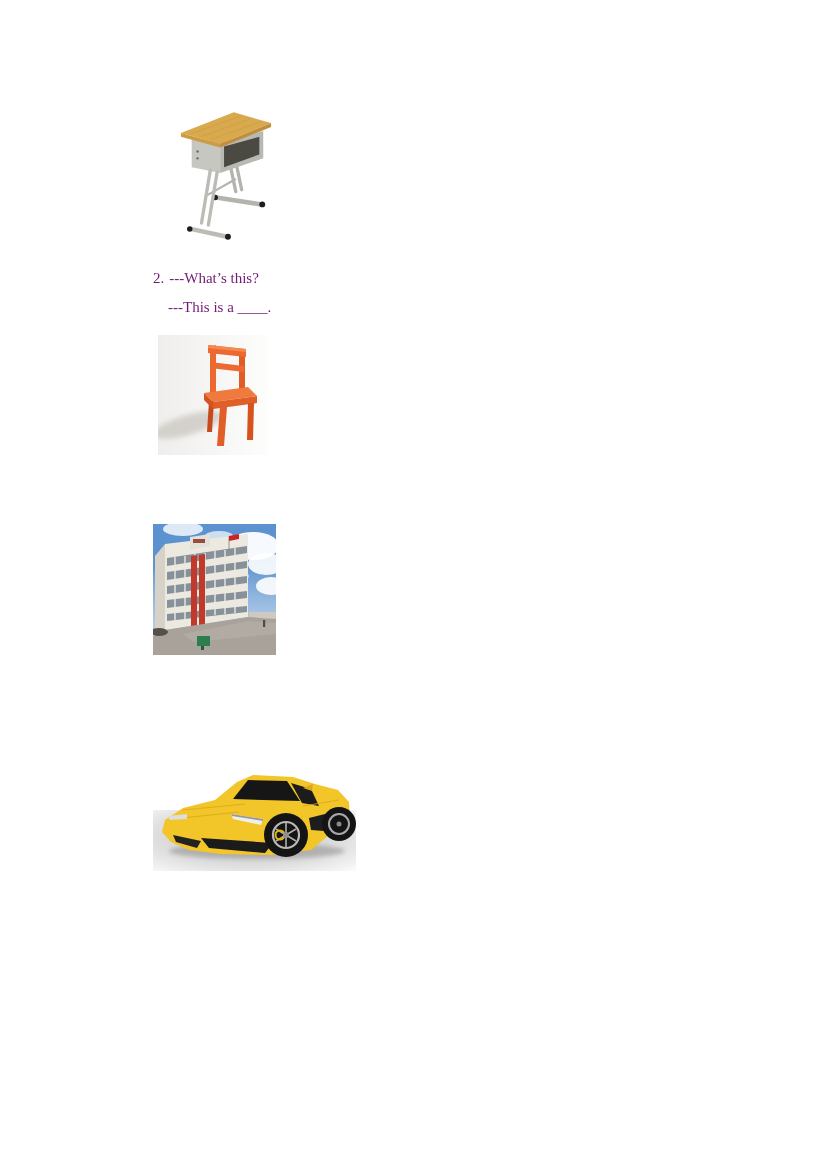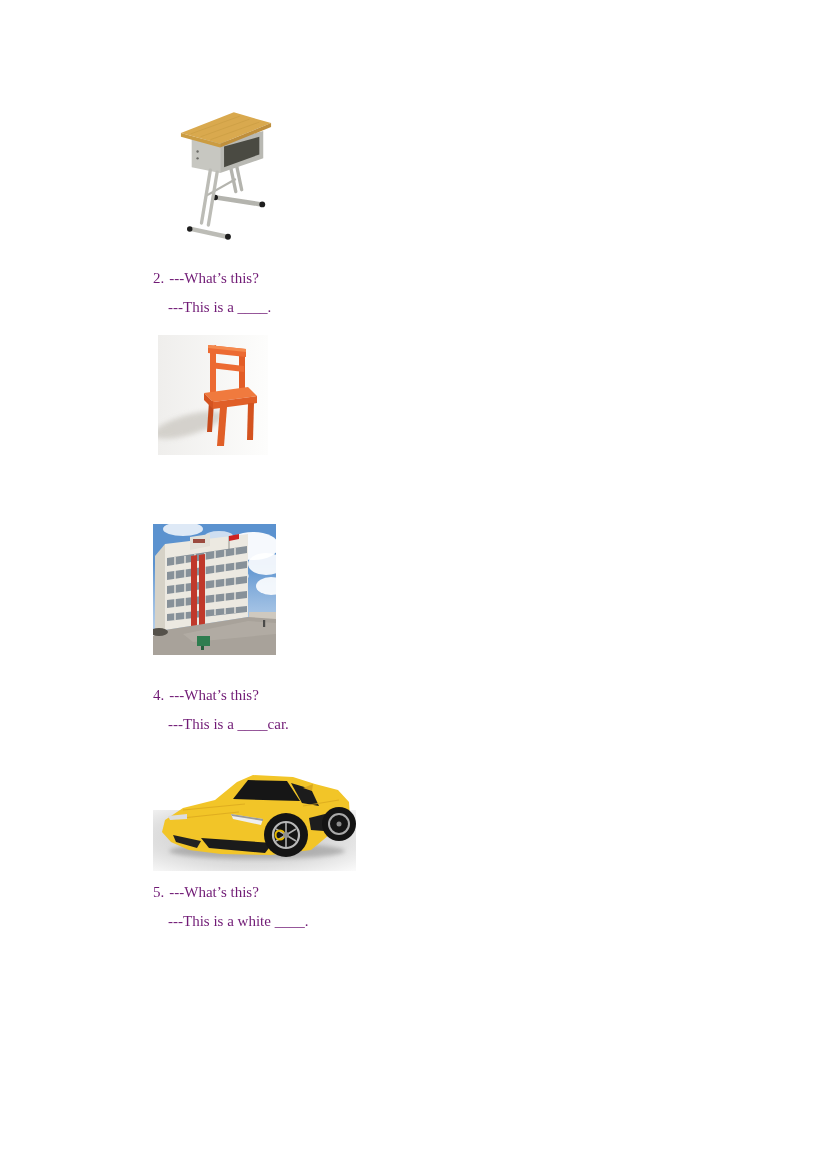--- a/index.html
+++ b/index.html
@@ -150,24 +150,20 @@
 
       <ellipse cx="6" cy="108" rx="9" ry="4" fill="#55514a"></ellipse>
 
       <rect x="44" y="112" width="13" height="10" fill="#2e7d4f"></rect>
       <rect x="48" y="122" width="3" height="4" fill="#24603d"></rect>
 
       <rect x="110" y="96" width="2.2" height="7" fill="#4a4a48"></rect>
     </svg>
   </figure>
 
-  <div class="q q4">
-    <div class="prompt-line"><span class="num">4.</span><span>---What’s this?</span></div>
-    <div class="answer-line">---This is a ____car.</div>
-  </div>
 
   <figure class="fig-car">
     <svg viewBox="0 0 203 113">
       <defs>
         <radialGradient id="floor" cx="0.47" cy="0.45" r="0.75">
           <stop offset="0" stop-color="#c2c2c2"></stop>
             <stop offset="0.65" stop-color="#e0e0e0"></stop>
             <stop offset="1" stop-color="#fafafa"></stop>
         </radialGradient>
         <filter id="soft2" x="-40%" y="-40%" width="180%" height="180%">
@@ -204,18 +200,14 @@
       <circle cx="133" cy="77" r="22" fill="#141414"></circle>
       <circle cx="133" cy="77" r="13" fill="none" stroke="#b9b9b9" stroke-width="2.2"></circle>
       <g stroke="#b0b0b0" stroke-width="1.6">
         <path d="M133,65 L133,89 M123,71 L143,83 M123,83 L143,71"></path>
       </g>
       <circle cx="127" cy="77" r="4.5" fill="none" stroke="#e6b800" stroke-width="2"></circle>
       <circle cx="133" cy="77" r="3" fill="#8f8f8f"></circle>
     </svg>
   </figure>
 
-  <div class="q q5">
-    <div class="prompt-line"><span class="num">5.</span><span>---What’s this?</span></div>
-    <div class="answer-line">---This is a white ____.</div>
-  </div>
 
 </div>
 
 </body></html>

